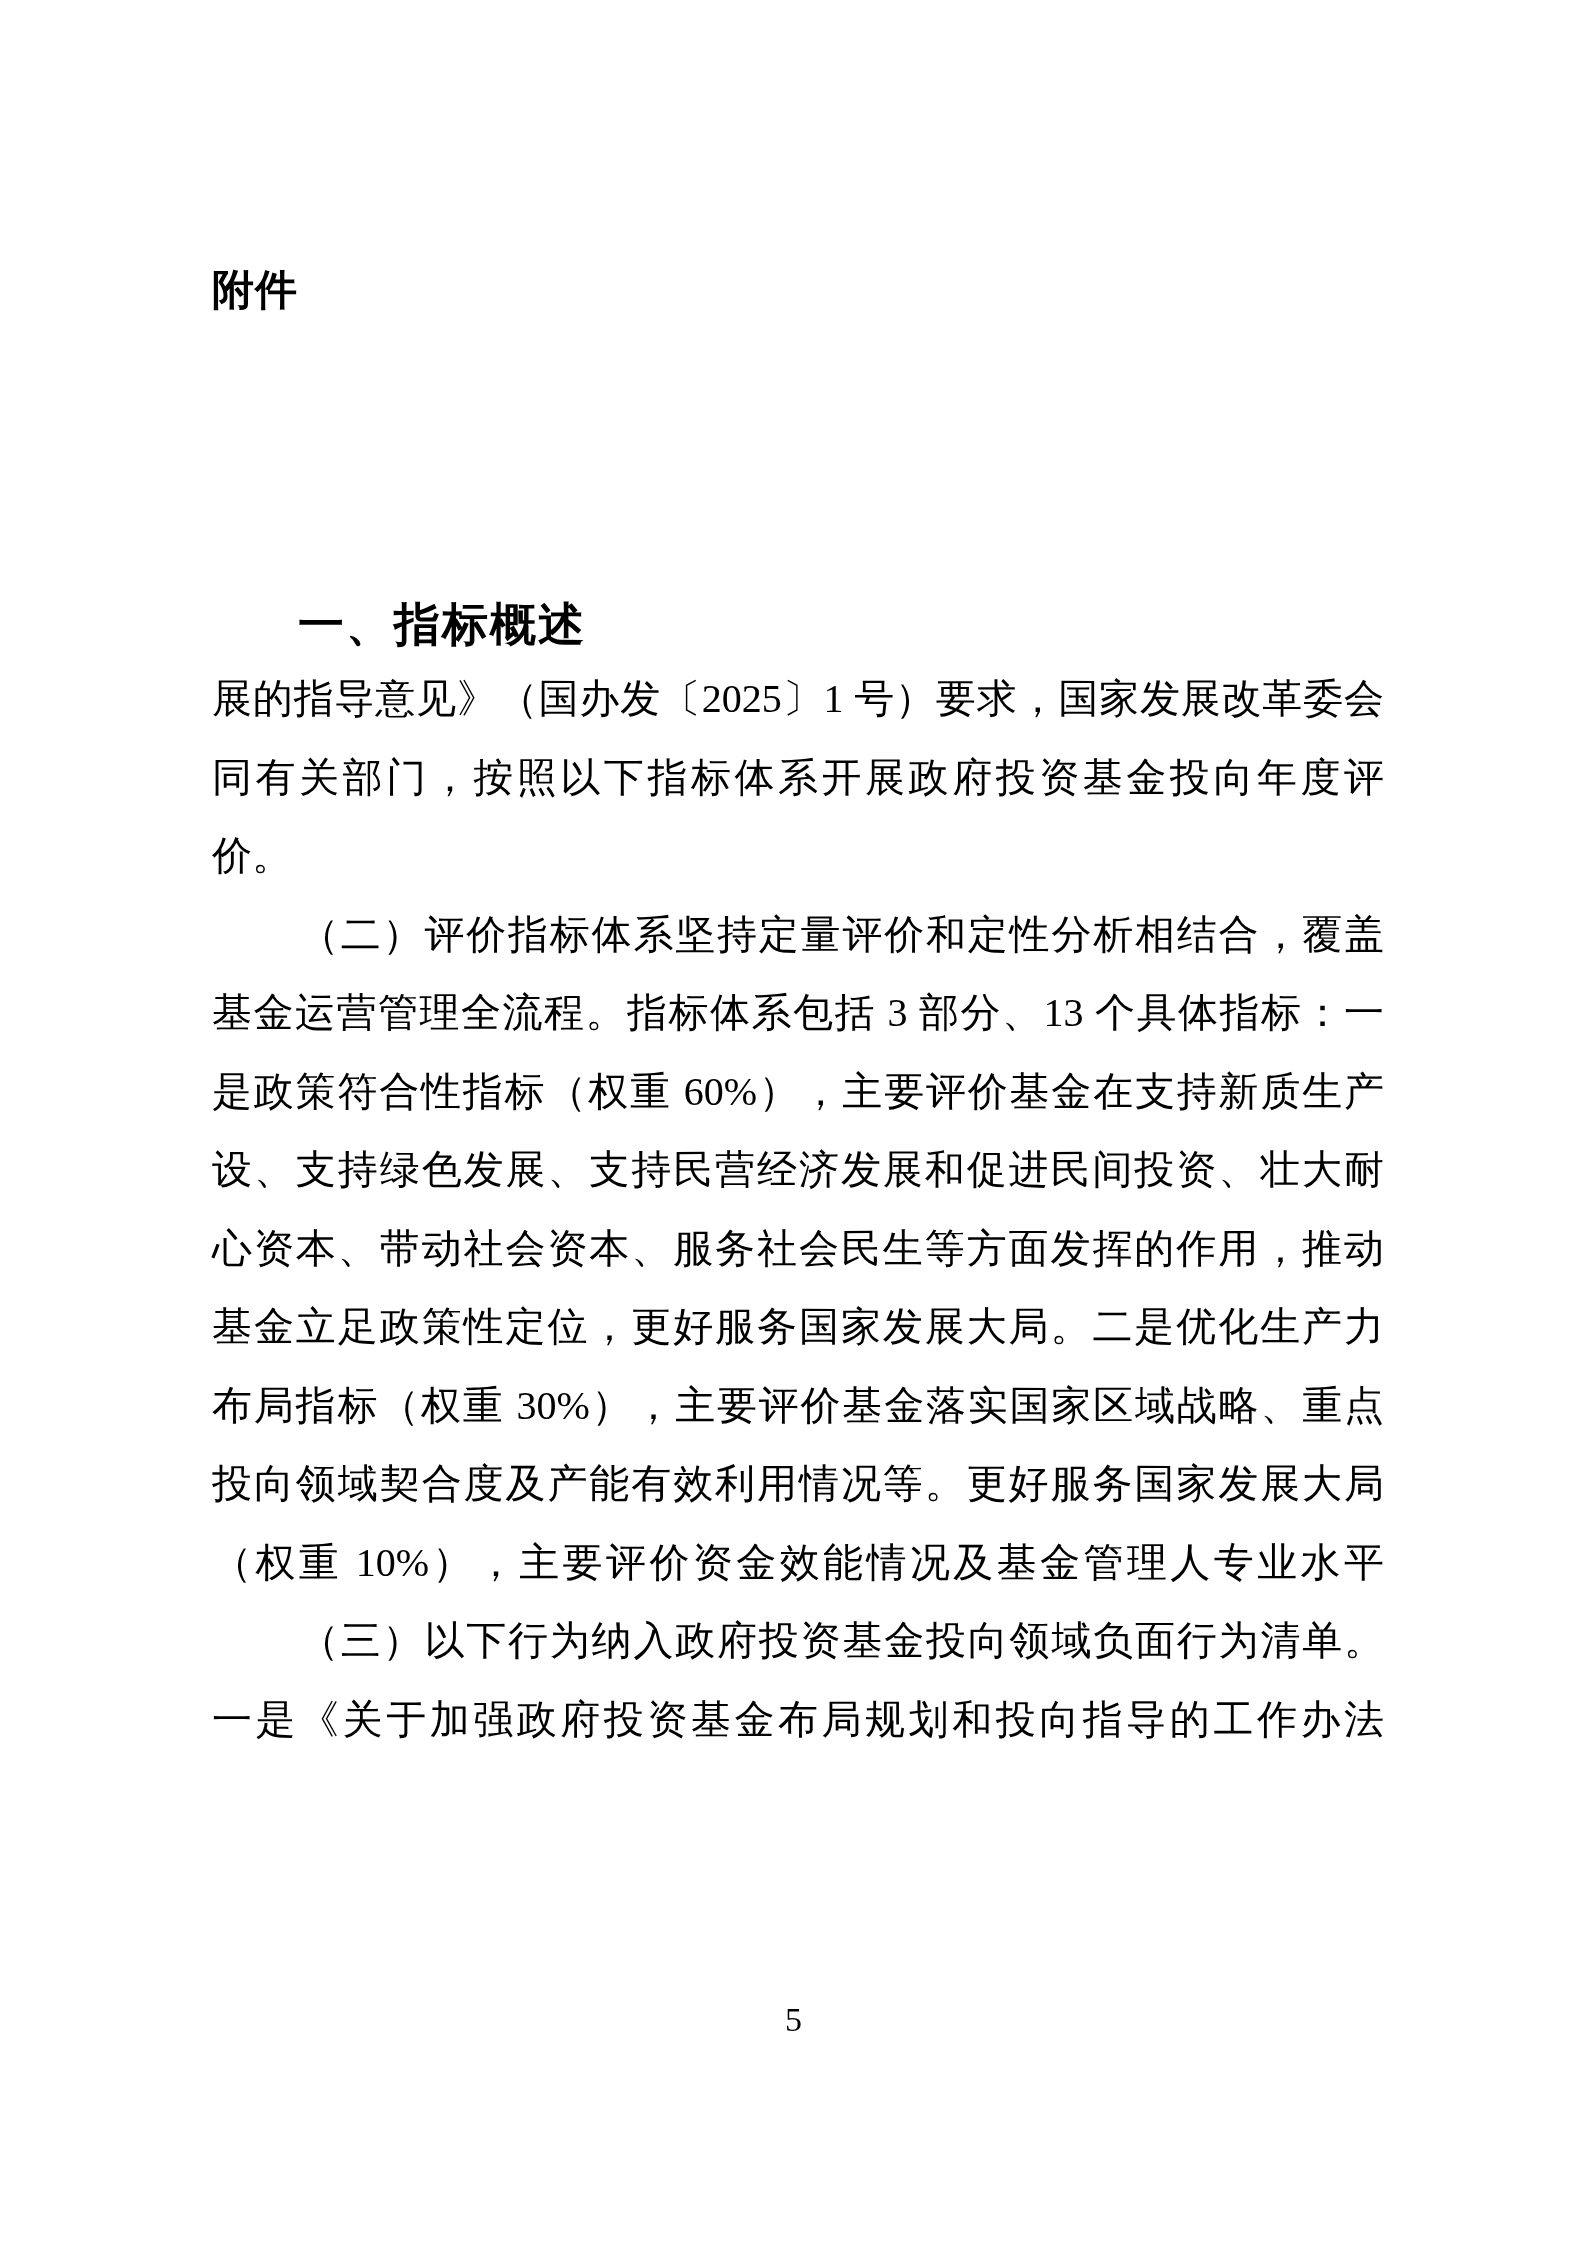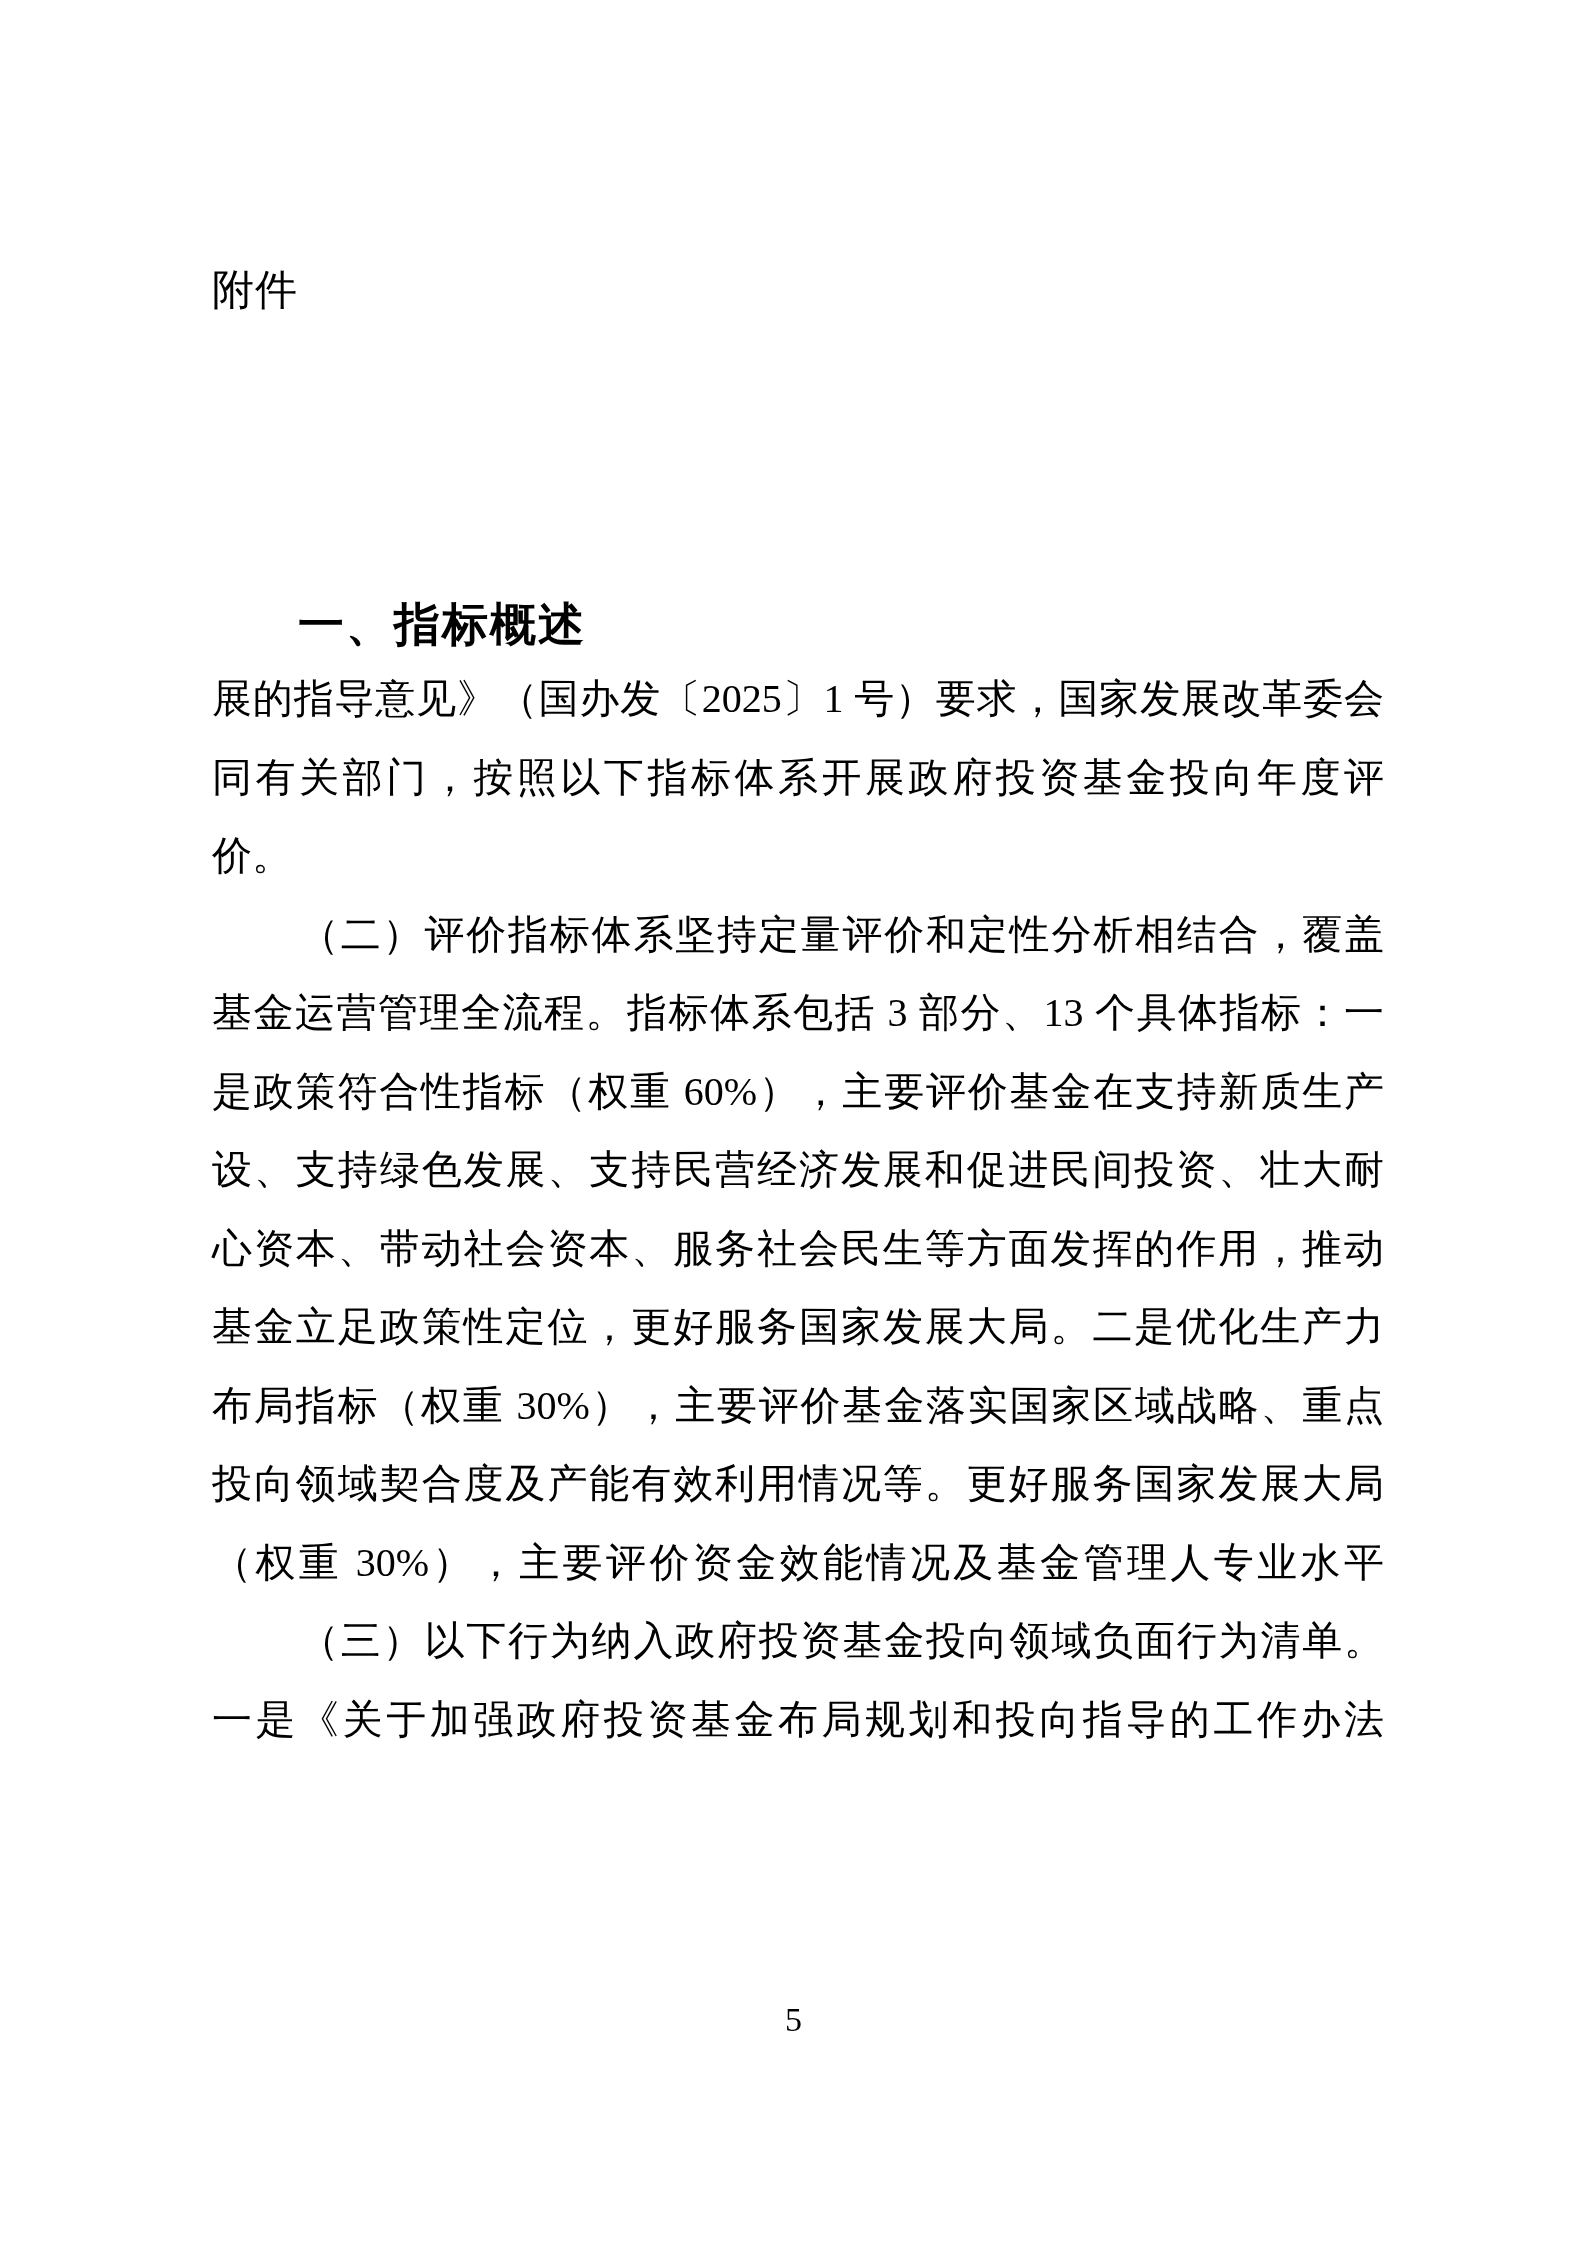--- a/index.html
+++ b/index.html
@@ -15,21 +15,21 @@
     color: #000000;
     overflow: hidden;
   }
   .attachment {
     position: absolute;
     left: 212px;
     top: 262px;
     height: 56px;
     line-height: 56px;
     font-family: "Liberation Sans", sans-serif;
-    font-weight: 400;
+    font-weight: 700;
     font-size: 42px;
     letter-spacing: 1px;
   }
   .title-row {
     position: absolute;
     left: 0;
     right: 0;
     top: 424px;
     height: 94px;
     line-height: 94px;
@@ -105,20 +105,20 @@
       <div class="body-line">同有关部门，按照以下指标体系开展政府投资基金投向年度评</div>
       <div class="body-line para-end">价。</div>
       <div class="body-line indent">（二）评价指标体系坚持定量评价和定性分析相结合，覆盖</div>
       <div class="body-line">基金运营管理全流程。指标体系包括 3 部分、13 个具体指标：一</div>
       <div class="body-line">是政策符合性指标（权重 60%），主要评价基金在支持新质生产</div>
       <div class="body-line">设、支持绿色发展、支持民营经济发展和促进民间投资、壮大耐</div>
       <div class="body-line">心资本、带动社会资本、服务社会民生等方面发挥的作用，推动</div>
       <div class="body-line">基金立足政策性定位，更好服务国家发展大局。二是优化生产力</div>
       <div class="body-line">布局指标（权重 30%），主要评价基金落实国家区域战略、重点</div>
       <div class="body-line">投向领域契合度及产能有效利用情况等。更好服务国家发展大局</div>
-      <div class="body-line">（权重 30%），主要评价资金效能情况及基金管理人专业水平</div>
+      <div class="body-line">（权重 10%），主要评价资金效能情况及基金管理人专业水平</div>
       <div class="body-line indent">（三）以下行为纳入政府投资基金投向领域负面行为清单。</div>
       <div class="body-line">一是《关于加强政府投资基金布局规划和投向指导的工作办法</div>
     </div>
 
   <div class="page-number">5</div>
 
 </div>
 
 </body></html>

